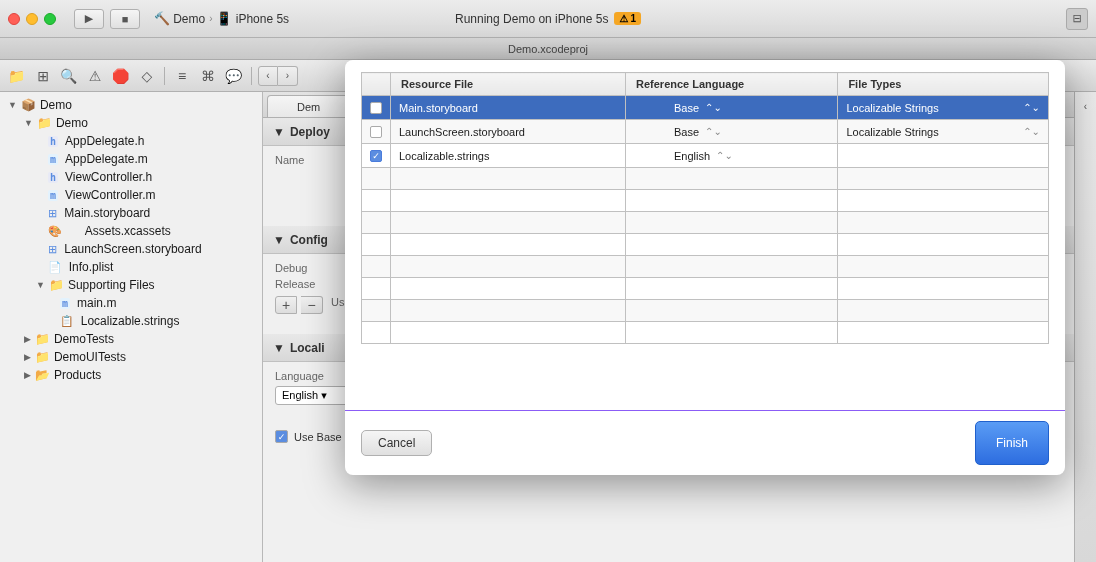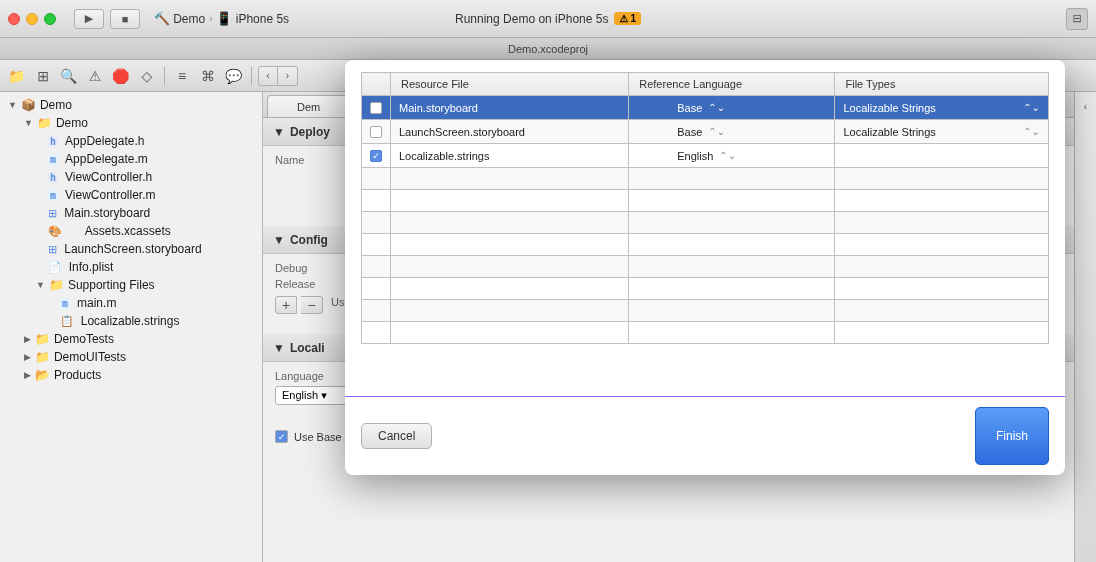--- a/index.html
+++ b/index.html
@@ -180,21 +180,21 @@
     }
     .modal-table {
       width: 100%;
       border-collapse: collapse;
       border: 1px solid #c0c0c0;
     }
     .modal-table th {
       background: linear-gradient(to bottom, #f5f5f5, #e8e8e8);
       border: 1px solid #c0c0c0;
       padding: 5px 10px;
-      font-size: 11px; font-weight: 400; color: #333;
+      font-size: 11px; font-weight: 700; color: #333;
       text-align: left;
     }
     .modal-table td {
       border: 1px solid #c0c0c0;
       padding: 4px 8px;
       font-size: 11px; color: #1a1a1a;
       height: 24px;
     }
     .modal-table tr.selected td { background: #3d6cbe; color: white; }
     .modal-table tr.selected td .dropdown-arrow { color: white; }
@@ -216,21 +216,21 @@
       display: flex; justify-content: space-between; align-items: center;
       border-top: 1px solid #8b5cf6;
     }
     .cancel-btn {
       padding: 5px 16px;
       background: linear-gradient(to bottom, #f5f5f5, #e0e0e0);
       border: 1px solid #b0b0b0; border-radius: 5px;
       font-size: 12px; color: #333; cursor: pointer;
     }
     .finish-btn {
-      padding: 21px 20px;
+      padding: 14px 20px;
       background: linear-gradient(to bottom, #5a9cf5, #2d6de0);
       border: 1px solid #2060cc; border-radius: 5px;
       font-size: 12px; color: white; font-weight: 500; cursor: pointer;
     }
 
     
     .right-panel {
       width: 22px;
       background: linear-gradient(to bottom, #ebebeb, #d8d8d8);
       border-left: 1px solid #b0b0b0;

